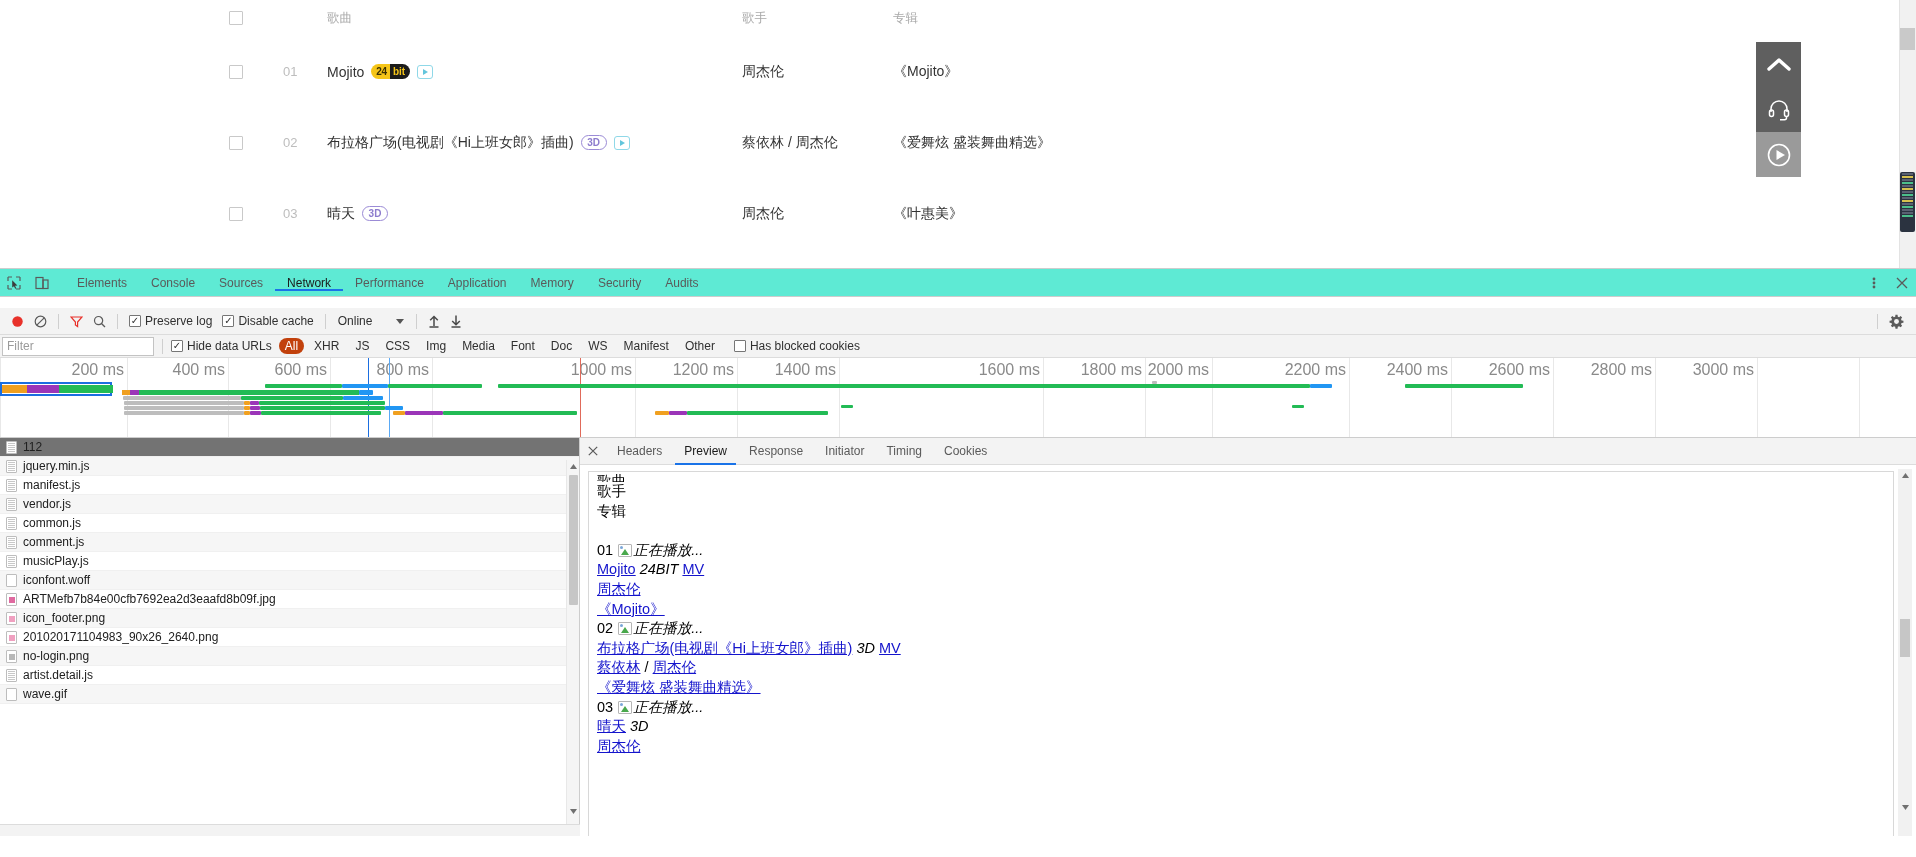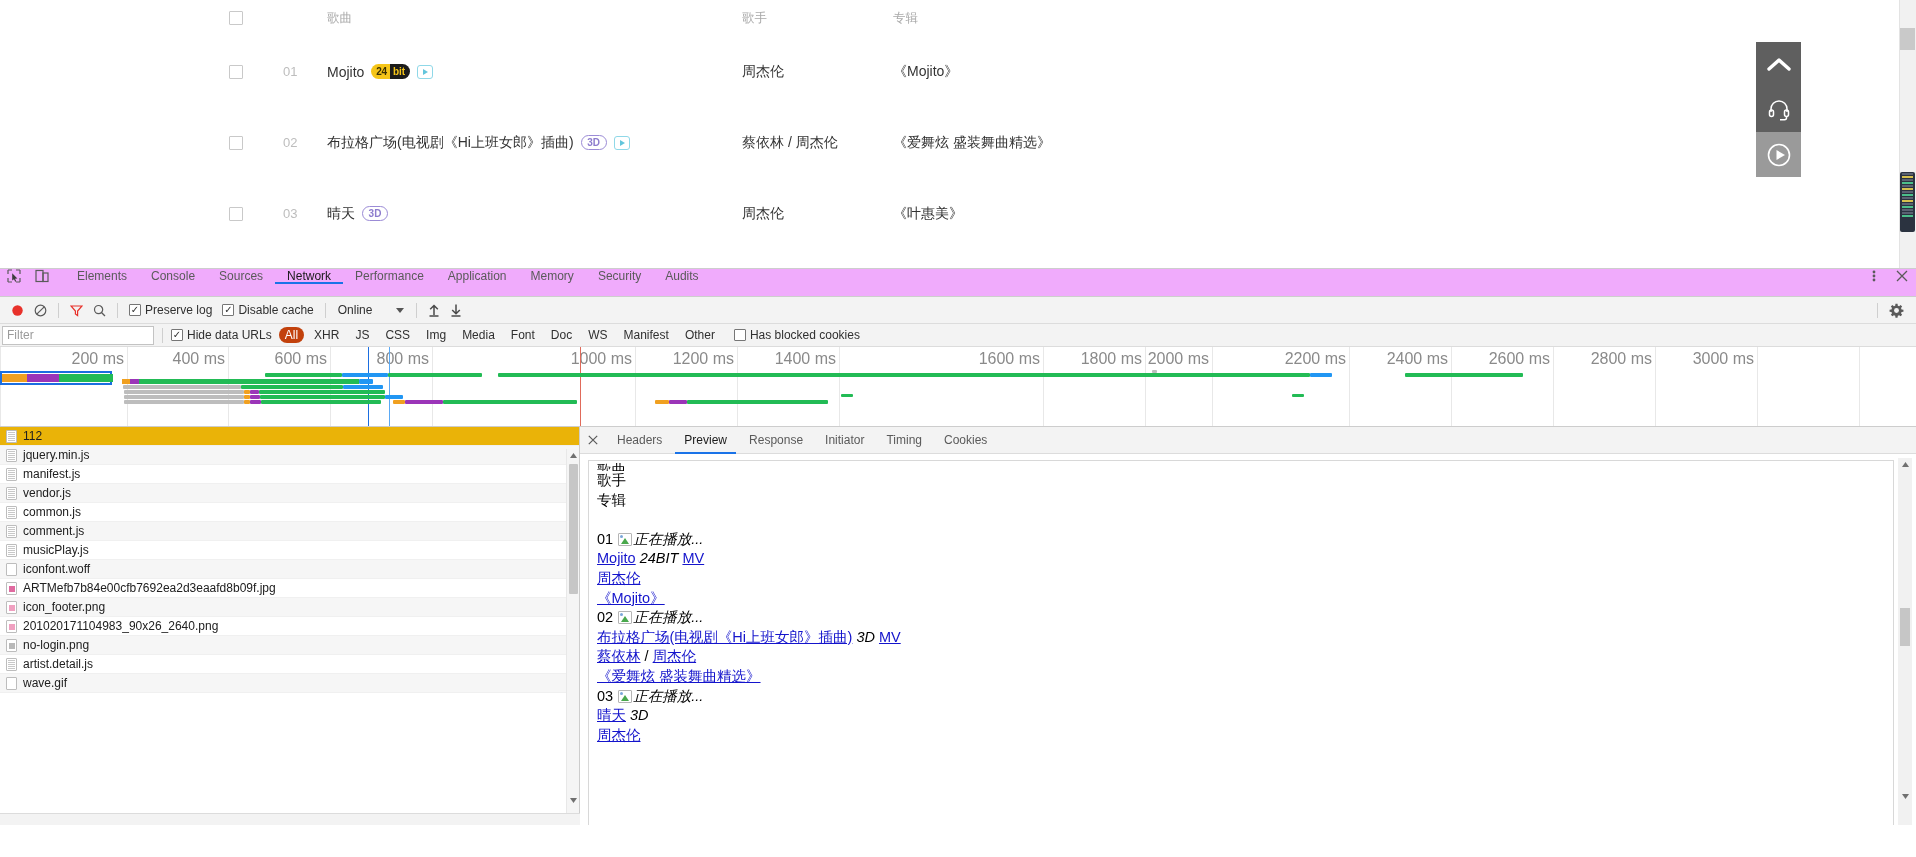--- a/index.html
+++ b/index.html
@@ -95,41 +95,41 @@
   .page-thumb-dark i.g { background:#4bbf8a; }
 
   
   .devtools {
     position: absolute; left: 0; top: 268px; width: 1916px; height: 589px;
     background: #fff; border-top: 1px solid #cdcdcd;
     font-size: 12px; color: #303030;
   }
 
   .dt-tabbar {
-    height: 28px; display: flex; align-items: flex-start;
-    border-bottom: 1px solid #cdcdcd; background: #f0abfc;
+    height: 28px; display: flex; align-items: center;
+    border-bottom: 1px solid #cdcdcd; background: #5eead4;
   }
   .dt-iconbtn {
     width: 28px; display: flex; align-items: center; justify-content: center;
     cursor: default;
   }
   .dt-sep { width: 1px; background: #d0d0d0; margin: 5px 4px; }
   .dt-tab {
     padding: 0 12px; display: flex; align-items: center; color: #5a5a5a;
     font-size: 12px; position: relative;
   }
   .dt-tab.active { color: #1a1a1a; }
   .dt-tab.active::after {
     content:""; position:absolute; left:0; right:0; bottom:-1px; height:2px; background:#1a73e8;
   }
   .dt-tabbar-right { margin-left: auto; display: flex; align-items: center; }
 
   .dt-toolbar {
     height: 27px; display: flex; align-items: center; gap: 0;
-    border-bottom: 1px solid #dcdcdc; background: #f3f3f3; padding-left: 6px;
+    border-bottom: 1px solid #dcdcdc; background: #f3f3f3; padding-left: 6px; margin-top: 11px;
   }
   .tb-item { display: flex; align-items: center; height: 100%; padding: 0 5px; }
   .tb-label { font-size: 12px; color: #303030; margin-left: 4px; }
   .tb-vsep { width: 1px; height: 15px; background: #cfcfcf; margin: 0 6px; }
   .chk {
     width: 12px; height: 12px; border: 1px solid #767676; background: #fff;
     display: inline-flex; align-items: center; justify-content: center;
     font-size: 10px; line-height: 1; color: #303030; border-radius: 1px;
   }
   .chk.on::after { content: "\2713"; font-size: 10px; }
@@ -185,21 +185,21 @@
     height: 22px; display: flex; align-items: center; padding-left: 8px;
     border-bottom: 1px solid #dcdcdc; background: #f3f3f3; font-size: 12px; color: #303030;
   }
   .req-list { flex: 1; overflow: hidden; position: relative; }
   .req-row {
     height: 19px; display: flex; align-items: center; padding-left: 6px;
     font-size: 12px; color: #202020; border-bottom: 1px solid #f0f0f0;
   }
   .req-row:nth-child(odd) { background: #fff; }
   .req-row:nth-child(even) { background: #f6f6f6; }
-  .req-row.selected { background: #eab308; }
+  .req-row.selected { background: #737373; }
   .file-ico {
     width: 11px; height: 13px; margin-right: 6px; flex: none;
     border: 1px solid #bdbdbd; background: #fff; position: relative; border-radius: 1px;
   }
   .file-ico.doc::before {
     content:""; position:absolute; left:1px; top:1px; right:1px; bottom:1px;
     background: repeating-linear-gradient(#c8c8c8 0 1px, transparent 1px 2px);
   }
   .file-ico.img { background:#fff; }
   .file-ico.img::before {

